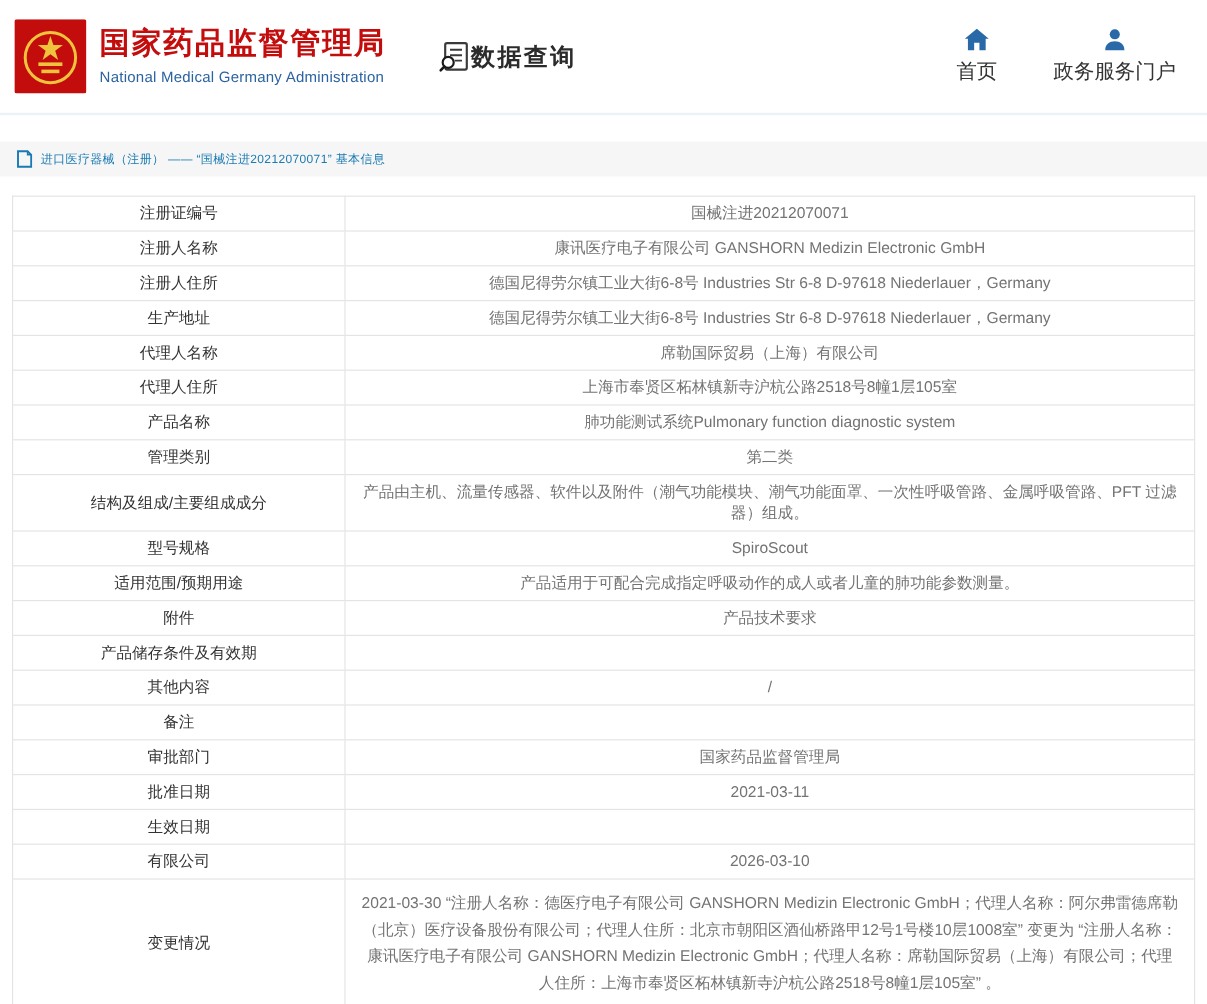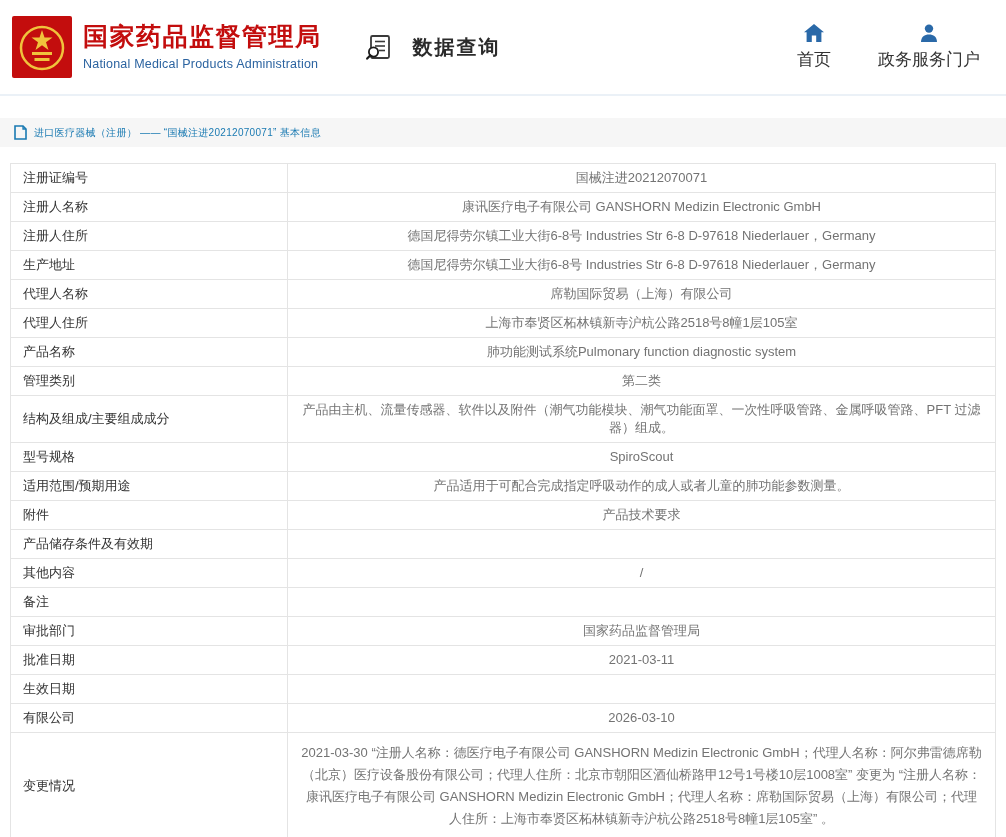--- a/index.html
+++ b/index.html
@@ -24,21 +24,21 @@
   .emblem { width: 60px; height: 62px; flex: 0 0 auto; }
   .org-cn {
     color: #c30d0d;
     font-size: 25px;
     font-weight: 700;
     letter-spacing: 1.5px;
     line-height: 1.1;
   }
   .org-en { color: #2b63a0; font-size: 12.5px; margin-top: 6px; letter-spacing: .2px; }
 
-  .query-block { display: flex; align-items: center; gap: 20px; margin-left: 44px; }
+  .query-block { display: flex; align-items: center; gap: 0; margin-left: 44px; }
   .query-title { font-size: 20px; font-weight: 700; color: #2b2b2b; letter-spacing: 2px; }
 
   .top-nav { margin-left: auto; display: flex; gap: 46px; padding-right: 12px; }
   .nav-item {
     display: flex; flex-direction: column; align-items: center; gap: 6px;
     font-size: 17px; color: #333; cursor: pointer; min-width: 36px;
   }
 
   
   .crumb-bar {
@@ -61,42 +61,42 @@
     table-layout: fixed;
   }
   table.info td {
     border: 1px solid #e4e4e4;
     padding: 5px 12px;
     line-height: 18px;
     height: 18px;
     vertical-align: middle;
     word-break: break-word;
   }
-  td.label-cell { width: 277px; text-align: left; color: #333; background: #fff; }
+  td.label-cell { width: 277px; text-align: center; color: #333; background: #fff; }
   td.value-cell { color: #737373; text-align: center; }
   tr.tall td { line-height: 22px; padding-top: 9px; padding-bottom: 9px; height: auto; }
 
   .icon-svg { display: block; }
 </style>
 </head>
 <body>
 
 <div class="top-header">
 
   <div class="brand">
     <svg class="emblem icon-svg" width="60" height="62" viewBox="0 0 60 62" aria-hidden="true">
       <rect width="60" height="62" rx="2" fill="#c30d0d"></rect>
       <circle cx="30" cy="32" r="21" fill="none" stroke="#f0c33c" stroke-width="2.5"></circle>
       <path d="M30 14 l2.5 7.6 8 0 -6.5 4.7 2.5 7.6 -6.5 -4.7 -6.5 4.7 2.5 -7.6 -6.5 -4.7 8 0 z" fill="#f0c33c"></path>
       <rect x="20" y="36" width="20" height="3" fill="#f0c33c"></rect>
       <rect x="22.5" y="42" width="15" height="3" fill="#f0c33c"></rect>
     </svg>
     <div class="titles">
       <div class="org-cn">国家药品监督管理局</div>
-      <div class="org-en">National Medical Products Administration</div>
+      <div class="org-en">National Medical Germany Administration</div>
     </div>
   </div>
 
   <div class="query-block">
     <svg class="icon-svg" width="27" height="26" viewBox="0 0 27 26" aria-hidden="true">
       <rect x="5" y="2" width="18" height="22" rx="1.5" fill="none" stroke="#3a3a3a" stroke-width="1.8"></rect>
       <line x1="9" y1="7.5" x2="19" y2="7.5" stroke="#3a3a3a" stroke-width="1.6"></line>
       <line x1="9" y1="12" x2="19" y2="12" stroke="#3a3a3a" stroke-width="1.6"></line>
       <line x1="13" y1="16.5" x2="19" y2="16.5" stroke="#3a3a3a" stroke-width="1.6"></line>
       <circle cx="7.5" cy="18" r="4.6" fill="#fff" stroke="#1a1a1a" stroke-width="1.8"></circle>

